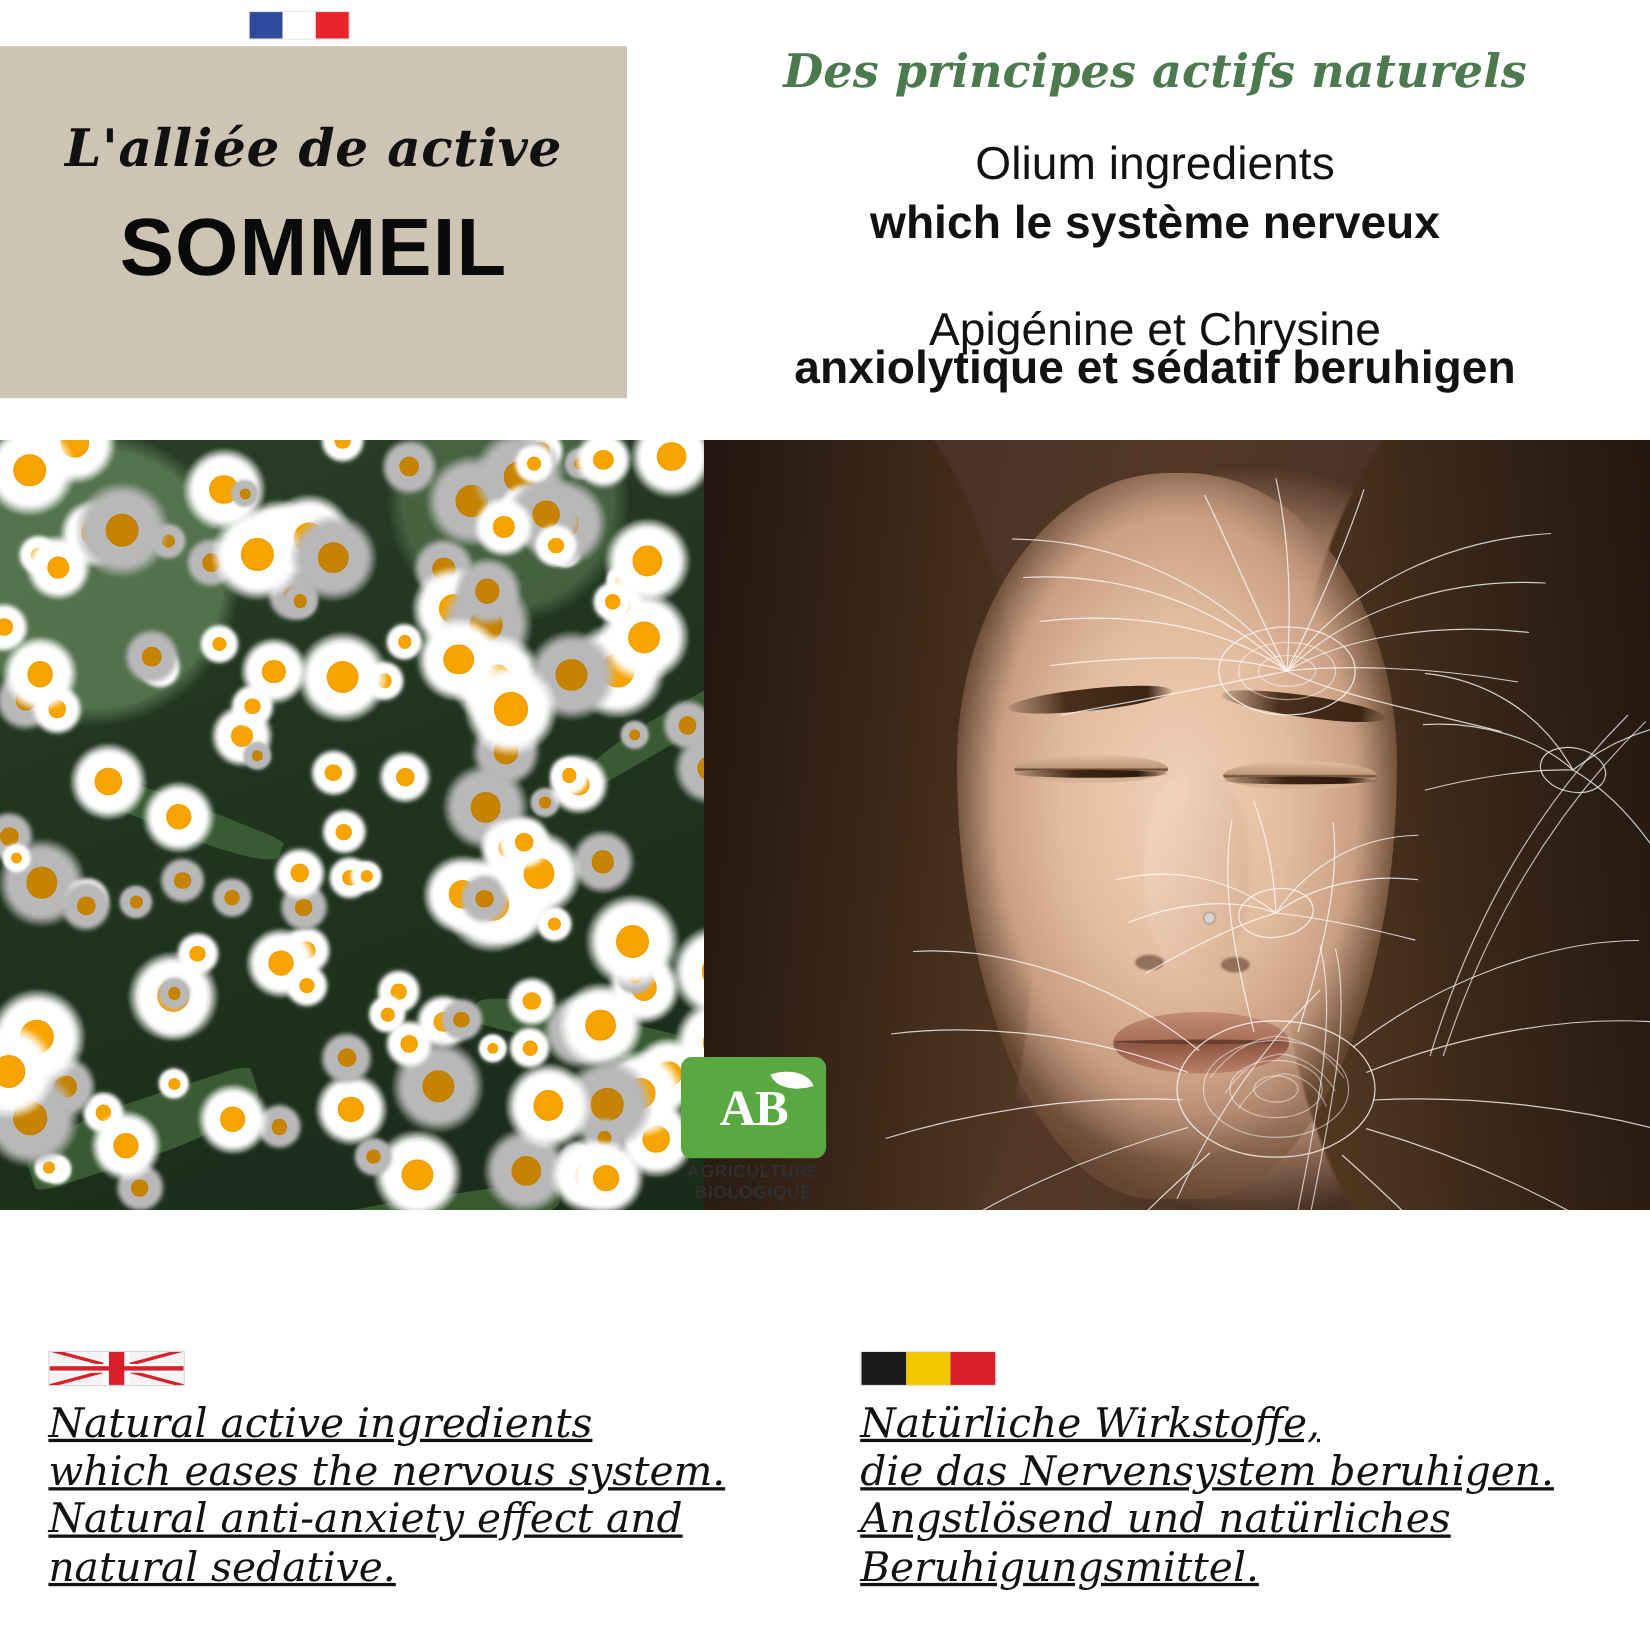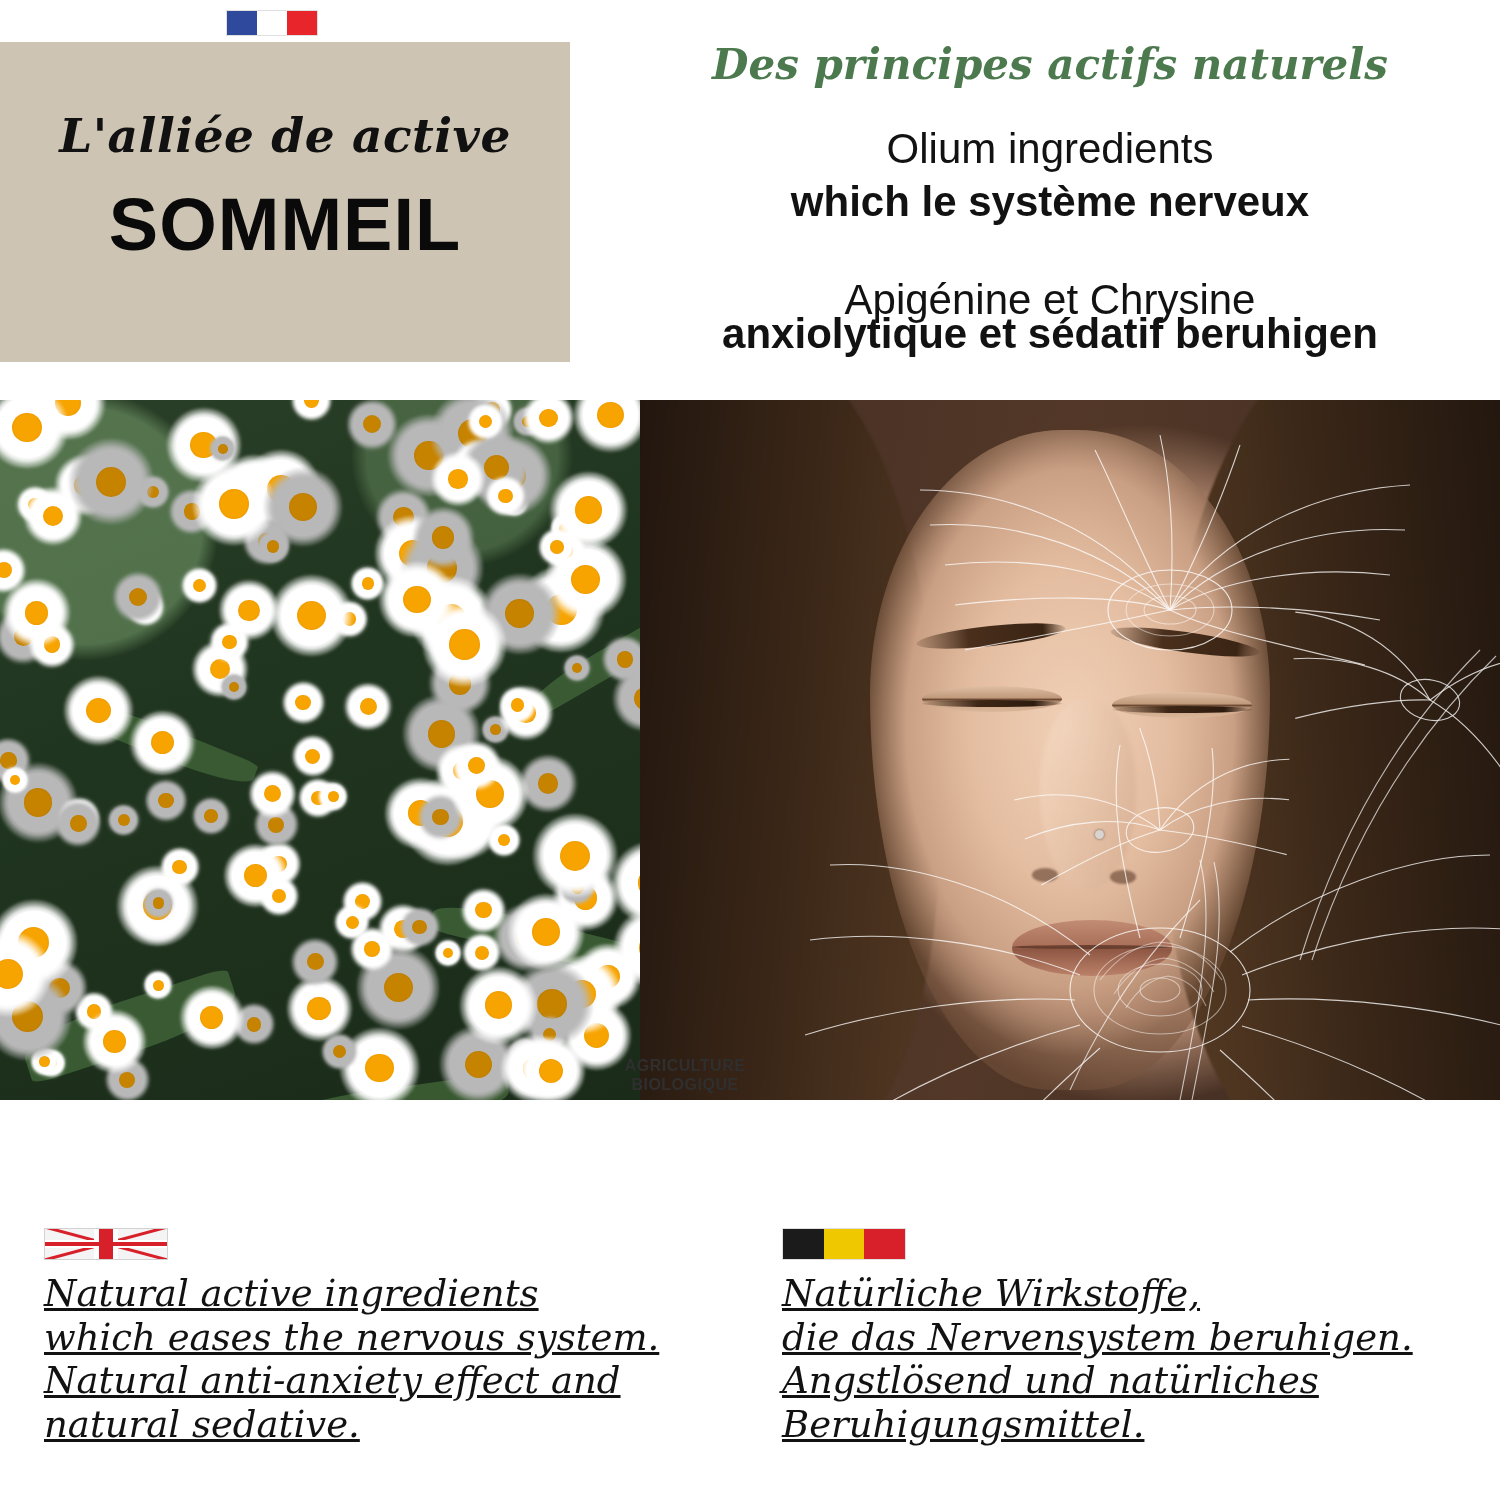--- a/index.html
+++ b/index.html
@@ -1126,20 +1126,24 @@
           <path d="M-60 -20 C -40 -46 -20 -56 0 -58 C 24 -56 46 -44 62 -20"></path>
           <path d="M-46 -6 C -30 -30 -12 -40 4 -42 C 24 -40 42 -28 54 -8"></path>
           <path d="M-34 8 C -22 -12 -6 -22 8 -24 C 24 -22 38 -12 46 6"></path>
         </g>
       </g>
     </g>
   </svg>
 
   <div class="labels">
     <div class="ab-label">
+      <div class="ab-box">
+        <div class="ab-leaf"></div>
+        <div class="ab-text">AB</div>
+      </div>
       <div class="ab-caption">AGRICULTURE
 BIOLOGIQUE</div>
     </div>
 
   </div>
 </div>
 
 <div class="bottom">
 
   <div class="uk-flag">

